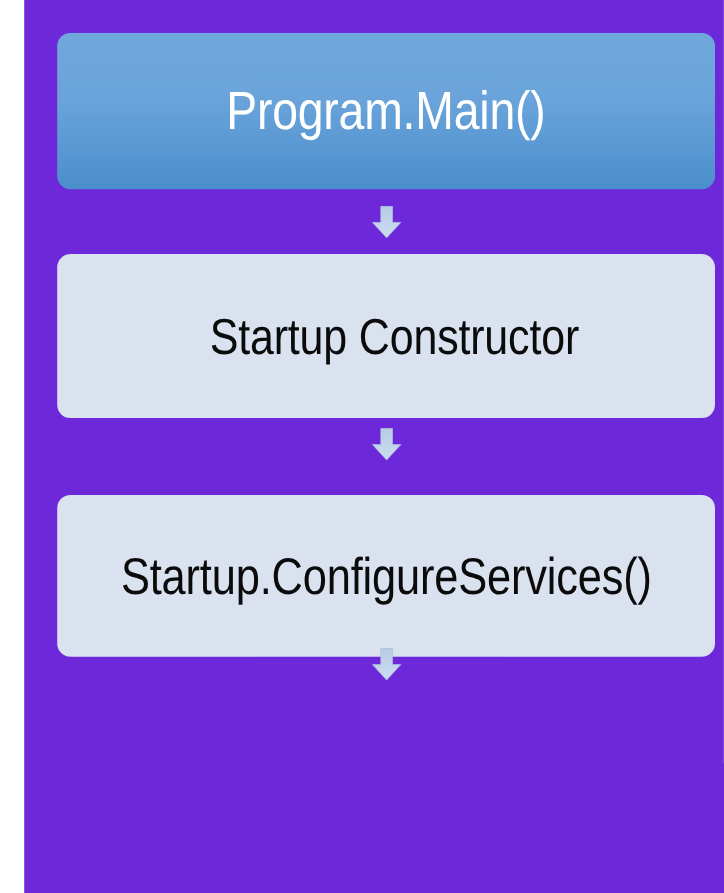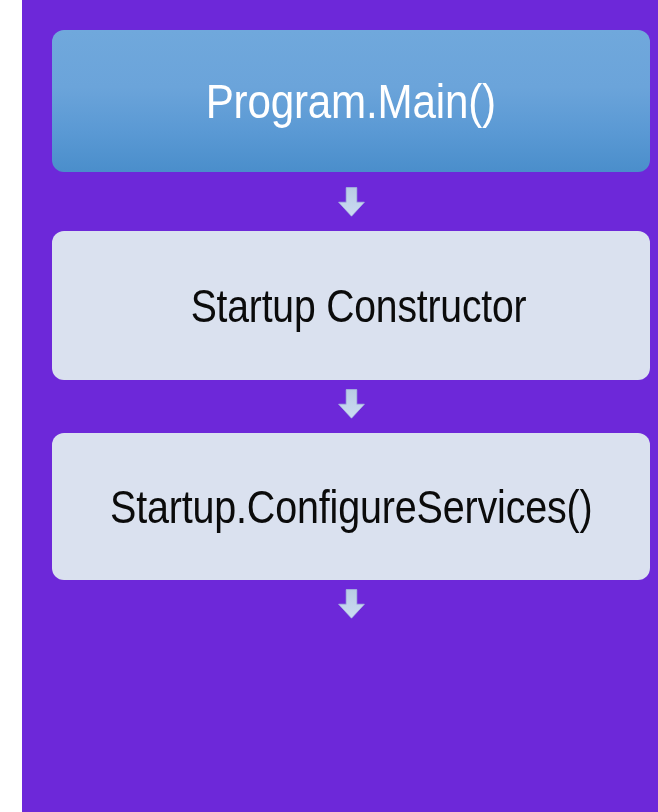--- a/index.html
+++ b/index.html
@@ -60,21 +60,21 @@
   .box-secondary {
     background: #dae1ef;
   }
   .box-secondary .box-label {
     color: #0b0b0b;
     font-size: 46px;
     transform: scaleX(0.85);
   }
 
   .box-2 { top: 231px; height: 149px; padding-left: 16px; }
-  .box-3 { top: 433px; height: 147px; }
+  .box-3 { top: 450px; height: 147px; }
   .box-4 { top: 633px; height: 153px; }
 
   .box-3 .box-label { font-size: 47px; transform: scaleX(0.84); }
 
   
   .flow-arrow {
     position: absolute;
     left: 315px;
     width: 29px;
     height: 30px;

